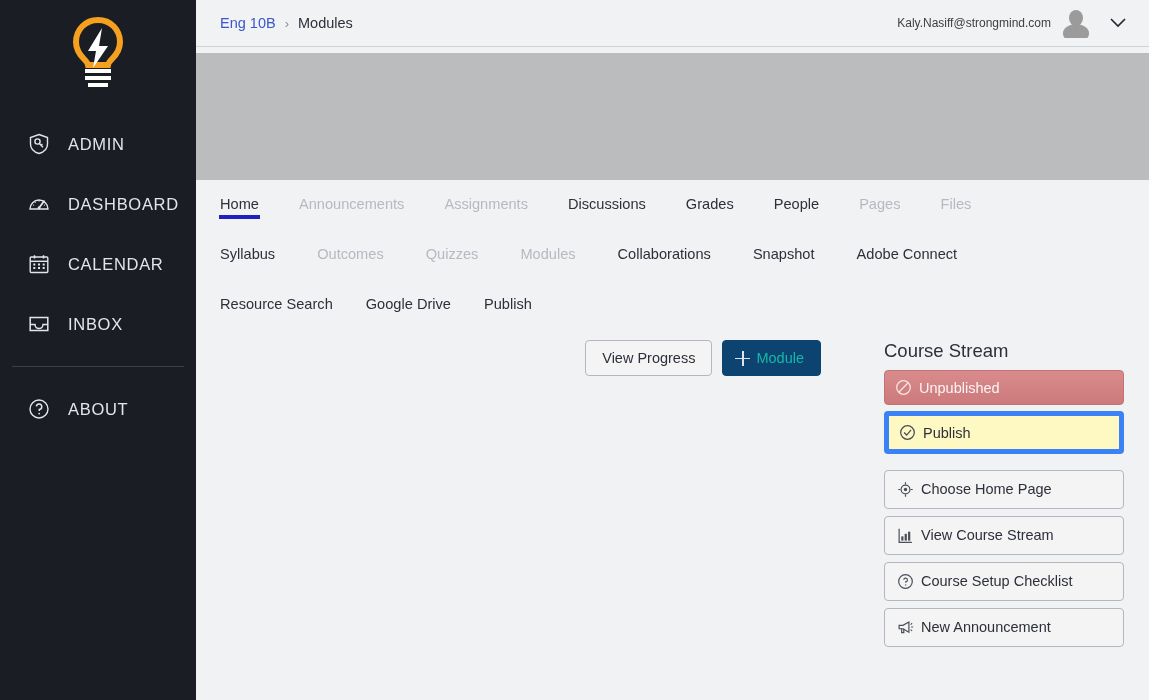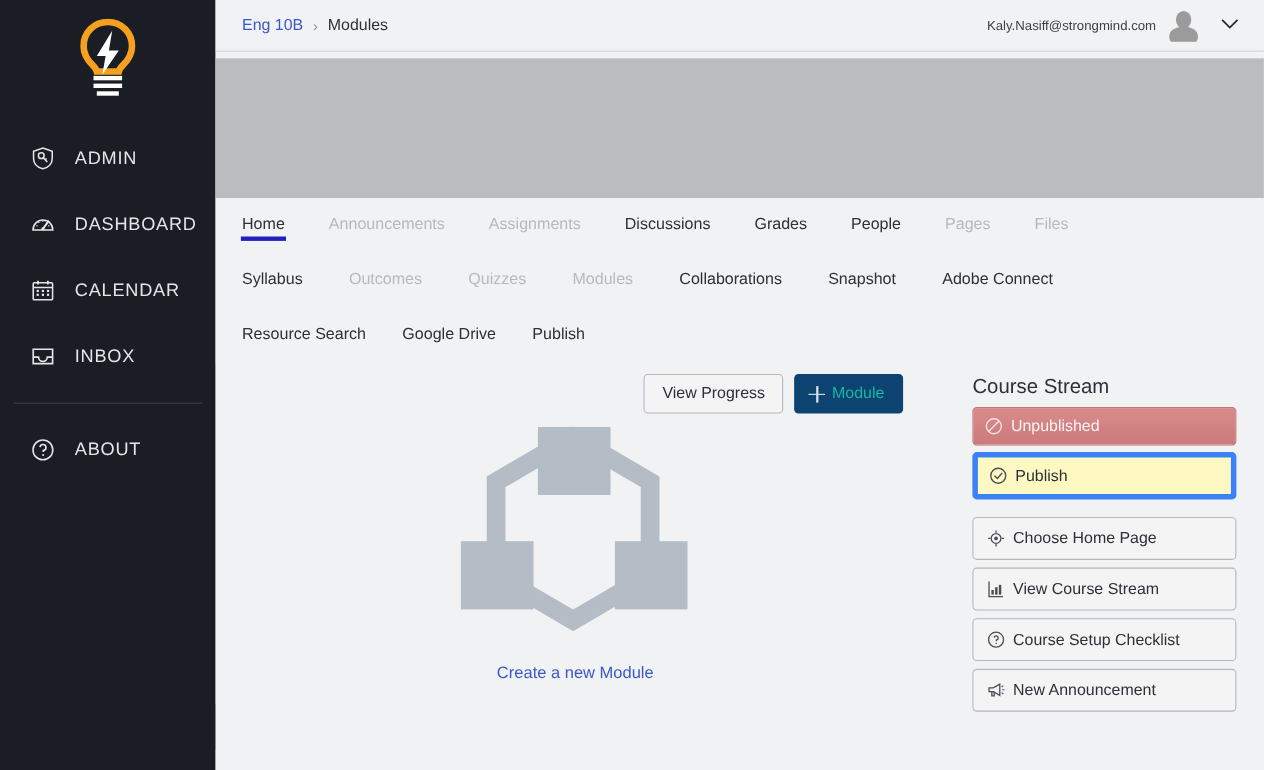--- a/index.html
+++ b/index.html
@@ -224,21 +224,21 @@
   }
   .rail-actions { margin-top: 16px; }
   .rail-btn {
     width: 100%;
     background: #f4f4f5;
     border: 1px solid #b4b7bd;
     border-radius: 4px;
     font-size: 14.5px;
     color: #2d3039;
     padding: 10px 12px;
-    display: flex; align-items: center; gap: 7px;
+    display: flex; align-items: flex-start; gap: 7px;
     cursor: pointer;
     margin-bottom: 7px;
   }
   .ricon { width: 17px; height: 17px; flex: 0 0 17px; display:flex; align-items:center; justify-content:center;}
 </style>
 </head>
 <body>
 
 <div id="app">
 
@@ -387,29 +387,20 @@
 
       <div id="content-main">
         <div class="btn-row">
           <button class="btn btn-secondary">View Progress</button>
           <button class="btn btn-primary">
             <span class="plus"></span>
             <span>Module</span>
           </button>
         </div>
 
-        <div class="empty-state">
-          <svg width="210" height="205" viewBox="0 0 210 205">
-            <path d="M33 50 L103 9 L173 50 L173 135 L103 176 L33 135 Z" fill="none" stroke="#b4bcc5" stroke-width="17"></path>
-            <rect x="71" y="0" width="66" height="62" fill="#b4bcc5"></rect>
-            <rect x="1" y="104" width="66" height="62" fill="#b4bcc5"></rect>
-            <rect x="141" y="104" width="66" height="62" fill="#b4bcc5"></rect>
-          </svg>
-          <span class="empty-link">Create a new Module</span>
-        </div>
       </div>
 
       <aside id="rail">
         <div class="rail-title">Course Stream</div>
 
         <button class="status-btn status-unpublished">
           <span class="ricon">
             <svg width="17" height="17" viewBox="0 0 20 20" fill="none" stroke="#f7e3e3" stroke-width="1.5">
               <circle cx="10" cy="10" r="8"></circle>
                 <path d="M4.5 15.5 L15.5 4.5"></path>

